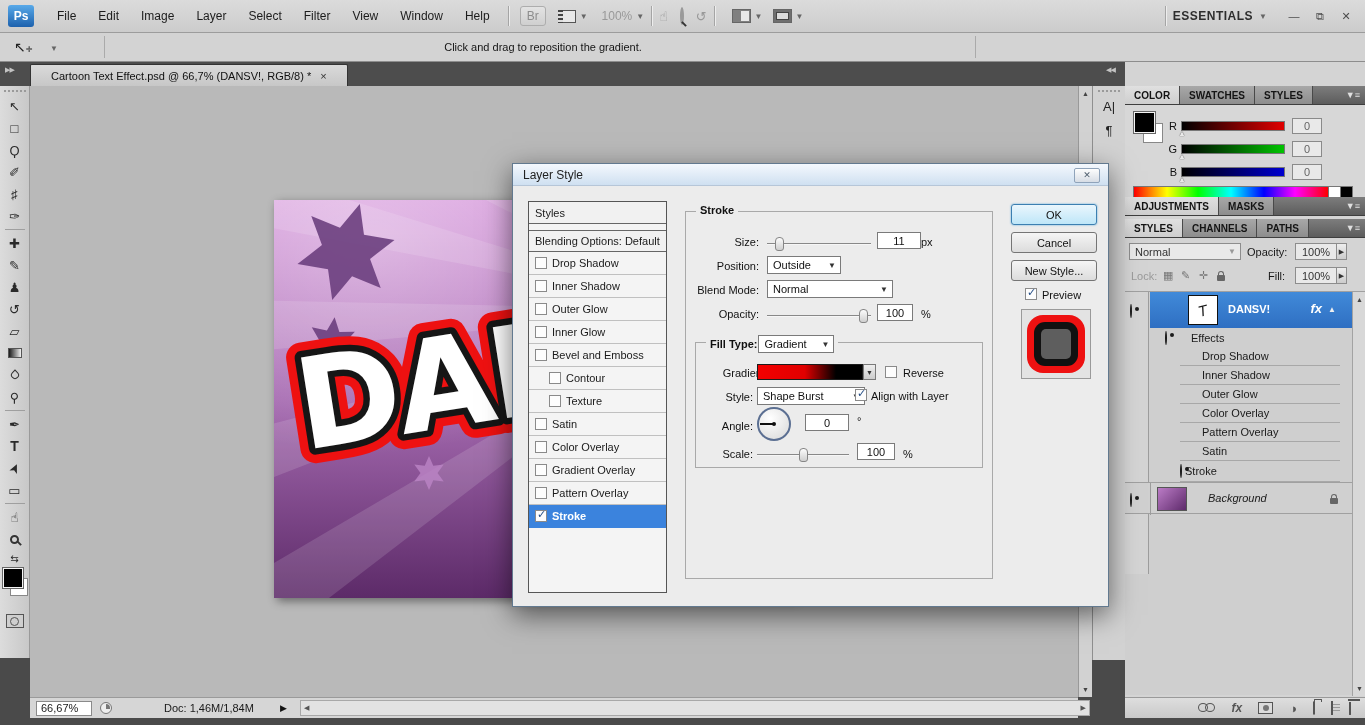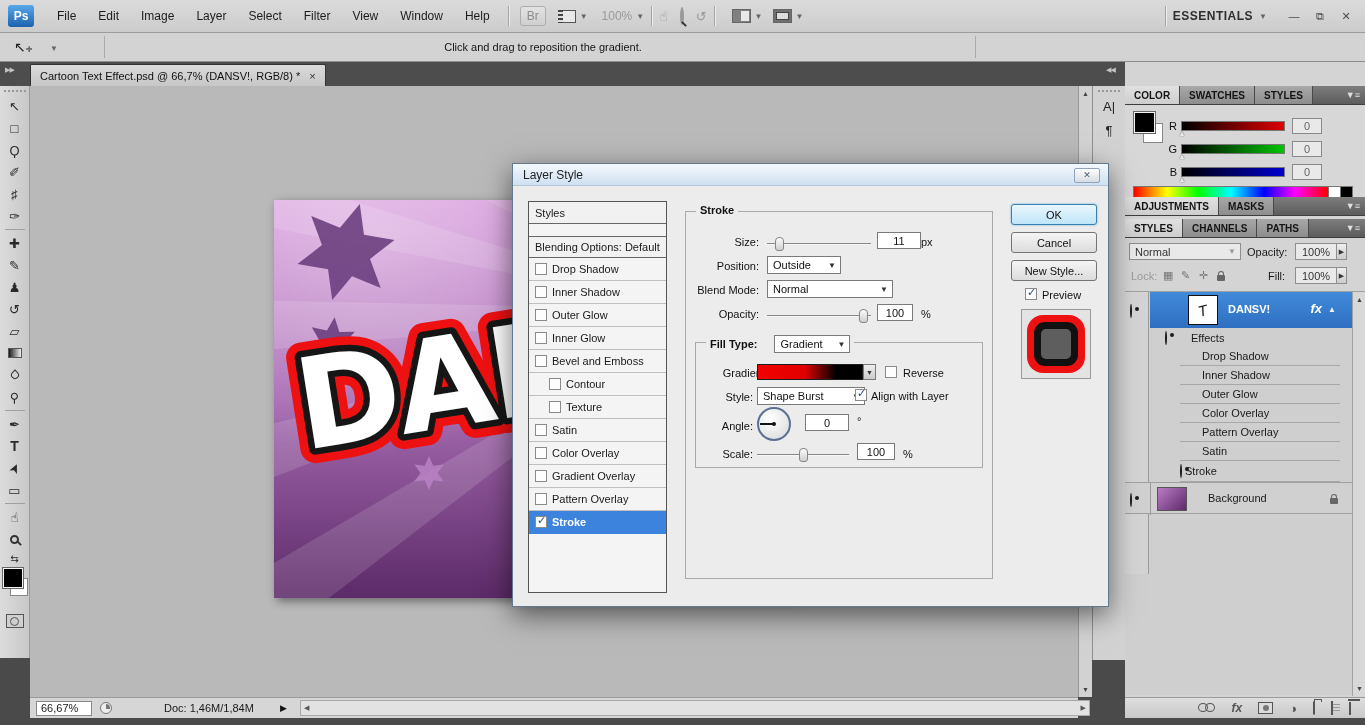--- a/index.html
+++ b/index.html
@@ -22,21 +22,21 @@
   .view-ic::after{content:"";position:absolute;right:1px;top:1px;bottom:1px;left:8px;background:#e8e8e8}
   .view-ic2{width:19px;height:14px;border:1px solid #666;background:#6f6f6f;position:relative;margin-left:10px}
   .view-ic2::after{content:"";position:absolute;inset:2px;background:#dcdcdc;border:1px solid #444}
   #workspace{font-weight:bold;color:#2e2e2e;letter-spacing:.5px}
   .winbtn{width:26px;text-align:center;color:#4d4d4d;font-size:11px}
   
   #optionsbar{position:absolute;left:0;top:33px;width:1365px;height:29px;background:#d3d3d3;border-bottom:1px solid #8d8d8d}
   #hint{position:absolute;left:112px;top:0;width:862px;height:28px;display:flex;align-items:center;justify-content:center;color:#151515}
   
   #tabrow{position:absolute;left:0;top:62px;width:1365px;height:24px;background:#4d4d4d}
-  #doc-tab{position:absolute;left:30px;top:2px;height:22px;background:linear-gradient(#dadada,#c7c7c7);border:1px solid #333;border-bottom:none;display:flex;align-items:center;padding:0 9px;color:#111;border-radius:2px 2px 0 0}
+  #doc-tab{position:absolute;left:30px;top:2px;height:22px;background:linear-gradient(#dadada,#c7c7c7);border:1px solid #333;border-bottom:none;display:flex;align-items:center;padding:0 20px;color:#111;border-radius:2px 2px 0 0}
   .dockarr{color:#c3c3c3;font-size:7px;letter-spacing:-1px}
   
   #toolbar{position:absolute;left:0;top:86px;width:30px;height:572px;background:linear-gradient(90deg,#dcdcdc,#c8c8c8);border-right:1px solid #9a9a9a;display:flex;flex-direction:column;align-items:center}
   .grip{width:22px;border-top:2px dotted #9a9a9a;margin:4px 0 3px}
   .tool{width:30px;height:22px;display:flex;align-items:center;justify-content:center;color:#2a2a2a;font-size:13px}
   .tsep{width:20px;border-top:1px solid #9f9f9f;margin:2px 0}
   .grad-ic{width:14px;height:10px;border:1px solid #555;background:linear-gradient(90deg,#1a1a1a,#f2f2f2)}
   .droplet{width:8px;height:8px;border:1px solid #333;border-radius:0 50% 50% 50%;transform:rotate(45deg)}
   .mag{width:9px;height:9px;border:2px solid #333;border-radius:50%;position:relative}
   .mag::after{content:"";position:absolute;width:6px;height:2px;background:#333;right:-5px;bottom:-2px;transform:rotate(45deg)}
@@ -88,21 +88,21 @@
   .newlayer{width:12px;height:12px;border:1px solid #555;background:#eee;position:relative}
   .newlayer::before{content:"";position:absolute;left:1px;top:2px;width:7px;height:1px;background:#999;box-shadow:0 3px 0 #999,0 6px 0 #999}
   .trash{width:10px;height:11px;border:1px solid #555;border-top:none;border-radius:0 0 2px 2px;position:relative;margin-top:3px}
   .trash::before{content:"";position:absolute;top:-3px;left:-2px;width:12px;height:2px;background:#555}
   
   #dialog{position:absolute;left:512px;top:163px;width:597px;height:444px;background:#ececec;border:1px solid #62798f;box-shadow:0 8px 26px rgba(0,0,0,.55)}
   #dlg-title{height:22px;background:linear-gradient(#f4f8fd,#cfe0f1);border-bottom:1px solid #b6c6d8;display:flex;align-items:center;padding:0 10px;font-size:12px;color:#222}
   #dlg-close{position:absolute;right:8px;top:4px;width:26px;height:15px;border:1px solid #8fa3ba;border-radius:2px;background:linear-gradient(#fdfdfd,#d7dde5);color:#51606f;font-size:9px;text-align:center;line-height:13px}
   #style-list{position:absolute;left:15px;top:37px;width:139px;height:392px;background:#f4f4f4;border:1px solid #555}
   .ls-hdr{height:22px;display:flex;align-items:center;padding-left:6px;border-bottom:1px solid #666;background:#f1f1f1}
-  .ls-hdr.second{border-top:1px solid #666;margin-top:12px}
+  .ls-hdr.second{border-top:1px solid #666;margin-top:6px}
   .ls-row{height:23px;display:flex;align-items:center;padding-left:6px;border-bottom:1px solid #c0c0c0}
   .ls-row.ind{padding-left:20px}
   .ls-row.sel{background:#3b83dd;color:#fff;font-weight:bold;border-bottom-color:#3b83dd}
   .xcb{width:12px;height:12px;min-width:12px;background:#fdfdfd;border:1px solid #8a8a8a;margin-right:5px;position:relative}
   .xcb.on::after{content:"✓";position:absolute;left:1px;top:-3px;font-size:11px;color:#254e86;font-weight:bold}
   .gbox{position:absolute;border:1px solid #a9a9a9;background:transparent}
   .legend{position:absolute;top:-8px;left:10px;background:#ececec;padding:0 4px;font-weight:bold;color:#111;display:flex;align-items:center}
   .rlabel{position:absolute;width:75px;text-align:right;color:#111}
   .slider{position:absolute;height:2px;background:#bdbdbd;border-top:1px solid #888;border-bottom:1px solid #f6f6f6}
   .sthumb{position:absolute;top:-7px;width:9px;height:14px;background:linear-gradient(#fcfcfc,#cfcfcf);border:1px solid #868686;border-radius:4px 4px 3px 3px}
@@ -411,21 +411,21 @@
         </div>
       <div class="abs lrow-sep flex" style="left:55px;top:169px;width:160px;height:21px">
         <span><span class="eye"></span></span>
         <span style="margin-left:3px">Stroke</span>
       </div>
 
       <div class="abs" style="left:0;top:190px;width:227px;height:32px;border-top:1px solid #a0a0a0;border-bottom:1px solid #a0a0a0;background:#d0d0d0">
         <span class="abs" style="left:5px;top:11px"><span class="eye"></span></span>
         <span class="abs" style="left:25px;top:0;width:1px;height:32px;background:#9c9c9c"></span>
         <span class="abs" style="left:32px;top:4px;width:30px;height:24px;border:1px solid #555;background:linear-gradient(135deg,#bb7cc6,#5e2a6b)"></span>
-        <span class="abs" style="left:83px;top:9px;">Background</span>
+        <span class="abs" style="left:83px;top:9px;font-style:italic">Background</span>
         <span class="abs" style="right:14px;top:11px"><span class="lock"></span></span>
       </div>
 
       <div class="abs" style="right:0;top:0;width:13px;height:404px;background:#d8d8d8;border-left:1px solid #a3a3a3">
         <span class="sbtn" style="left:0;top:1px">▲</span>
         <span class="sbtn" style="left:0;bottom:1px">▼</span>
       </div>
     </div>
 
     <div class="abs flex" style="left:0;top:635px;width:240px;height:21px;background:linear-gradient(#dedede,#c9c9c9);border-top:1px solid #9a9a9a;justify-content:flex-end;gap:16px;padding-right:14px">
@@ -524,21 +524,21 @@
     </div>
 
     <span class="rlabel" style="left:171px;top:144px">Opacity:</span>
     <div class="slider" style="left:254px;top:151px;width:104px">
       <span class="sthumb" style="left:92px"></span>
     </div>
     <div class="ebox" style="left:364px;top:140px;width:36px">100</div>
     <span class="unit" style="left:408px;top:144px">%</span>
 
     <div class="gbox" style="left:182px;top:178px;width:288px;height:126px">
-      <div class="legend" style="gap:17px">
+      <div class="legend" style="gap:1px">
         <span>Fill Type:</span>
         <span class="ddbox" style="position:relative;width:76px;font-weight:normal">
           <span>Gradient</span>
             <span class="dd">▼</span>
         </span>
       </div>
     </div>
     <span class="rlabel" style="left:180px;top:203px">Gradient:</span>
     <div class="gswatch" style="left:244px;top:200px;width:106px;background:linear-gradient(90deg,#f40000 0%,#e00000 45%,#000 75%)"></div>
     <span class="gswbtn" style="left:350px;top:200px">▼</span>

